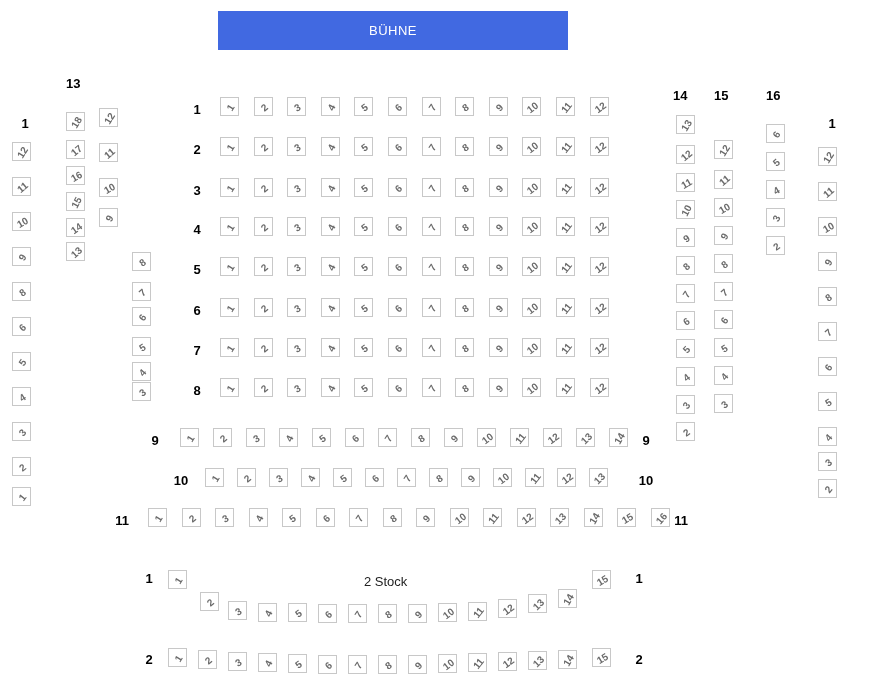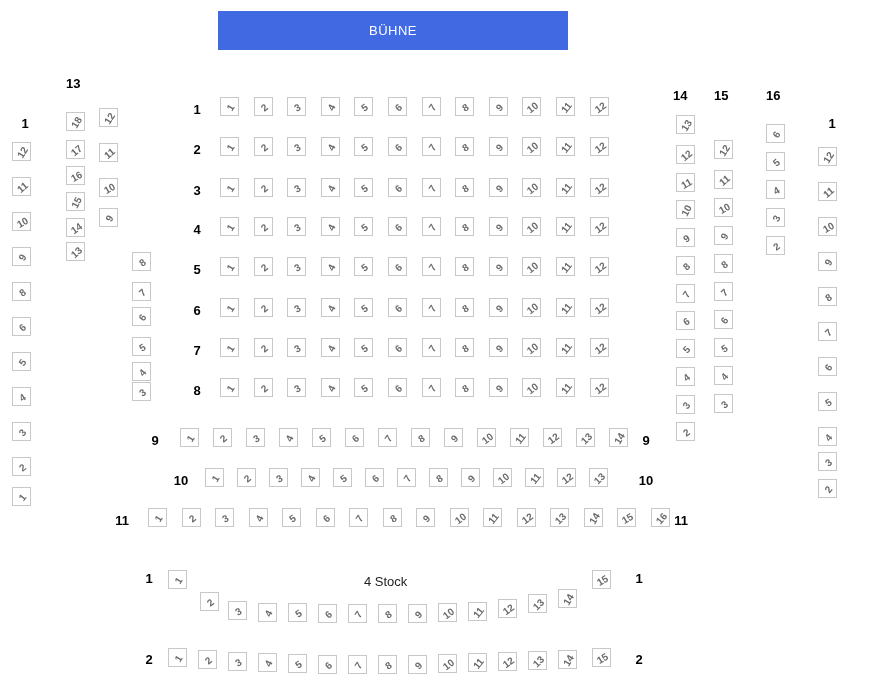--- a/index.html
+++ b/index.html
@@ -74,21 +74,21 @@
     font-weight: bold;
     color: #6b6b6b;
   }
 </style>
 </head>
 <body>
 
 <div id="stage-root">
   <div class="stage-bar">BÜHNE</div>
   <div id="dynamic-layer">
-      <div class="floor-label" style="left: 364px; top: 574px;">4 Stock</div>
+      <div class="floor-label" style="left: 364px; top: 574px;">2 Stock</div>
       <div class="block-label" style="left: 66px; top: 76px;">13</div>
       <div class="block-label" style="left: 673px; top: 88px;">14</div>
       <div class="block-label" style="left: 714px; top: 88px;">15</div>
       <div class="block-label" style="left: 766px; top: 88px;">16</div>
       <div class="row-label" style="left: 16px; top: 116px;">1</div>
       <div class="row-label" style="left: 823px; top: 116px;">1</div>
       <div class="row-label" style="left: 188px; top: 102px;">1</div>
       <div class="row-label" style="left: 588px; top: 102px;">1</div>
       <div class="row-label" style="left: 188px; top: 142px;">2</div>
       <div class="row-label" style="left: 588px; top: 142px;">2</div>

